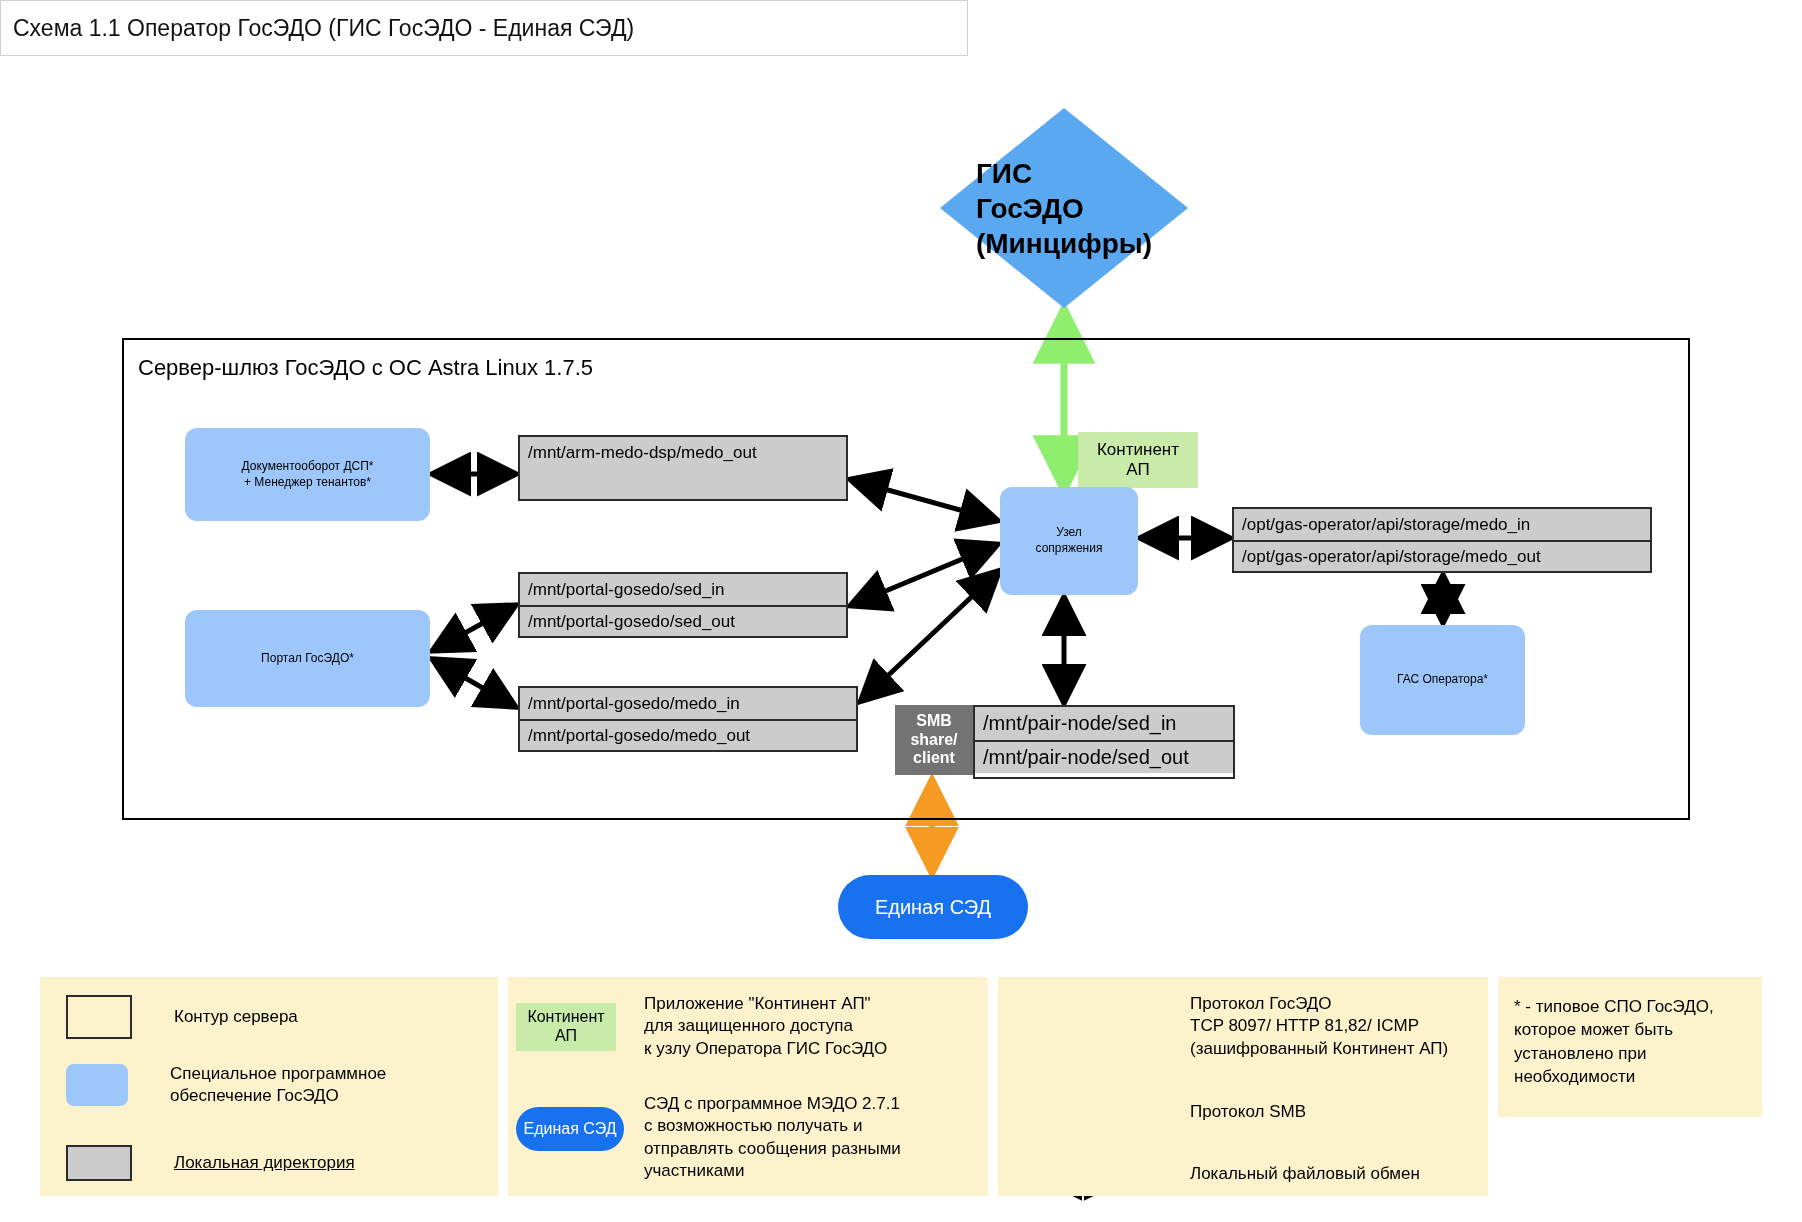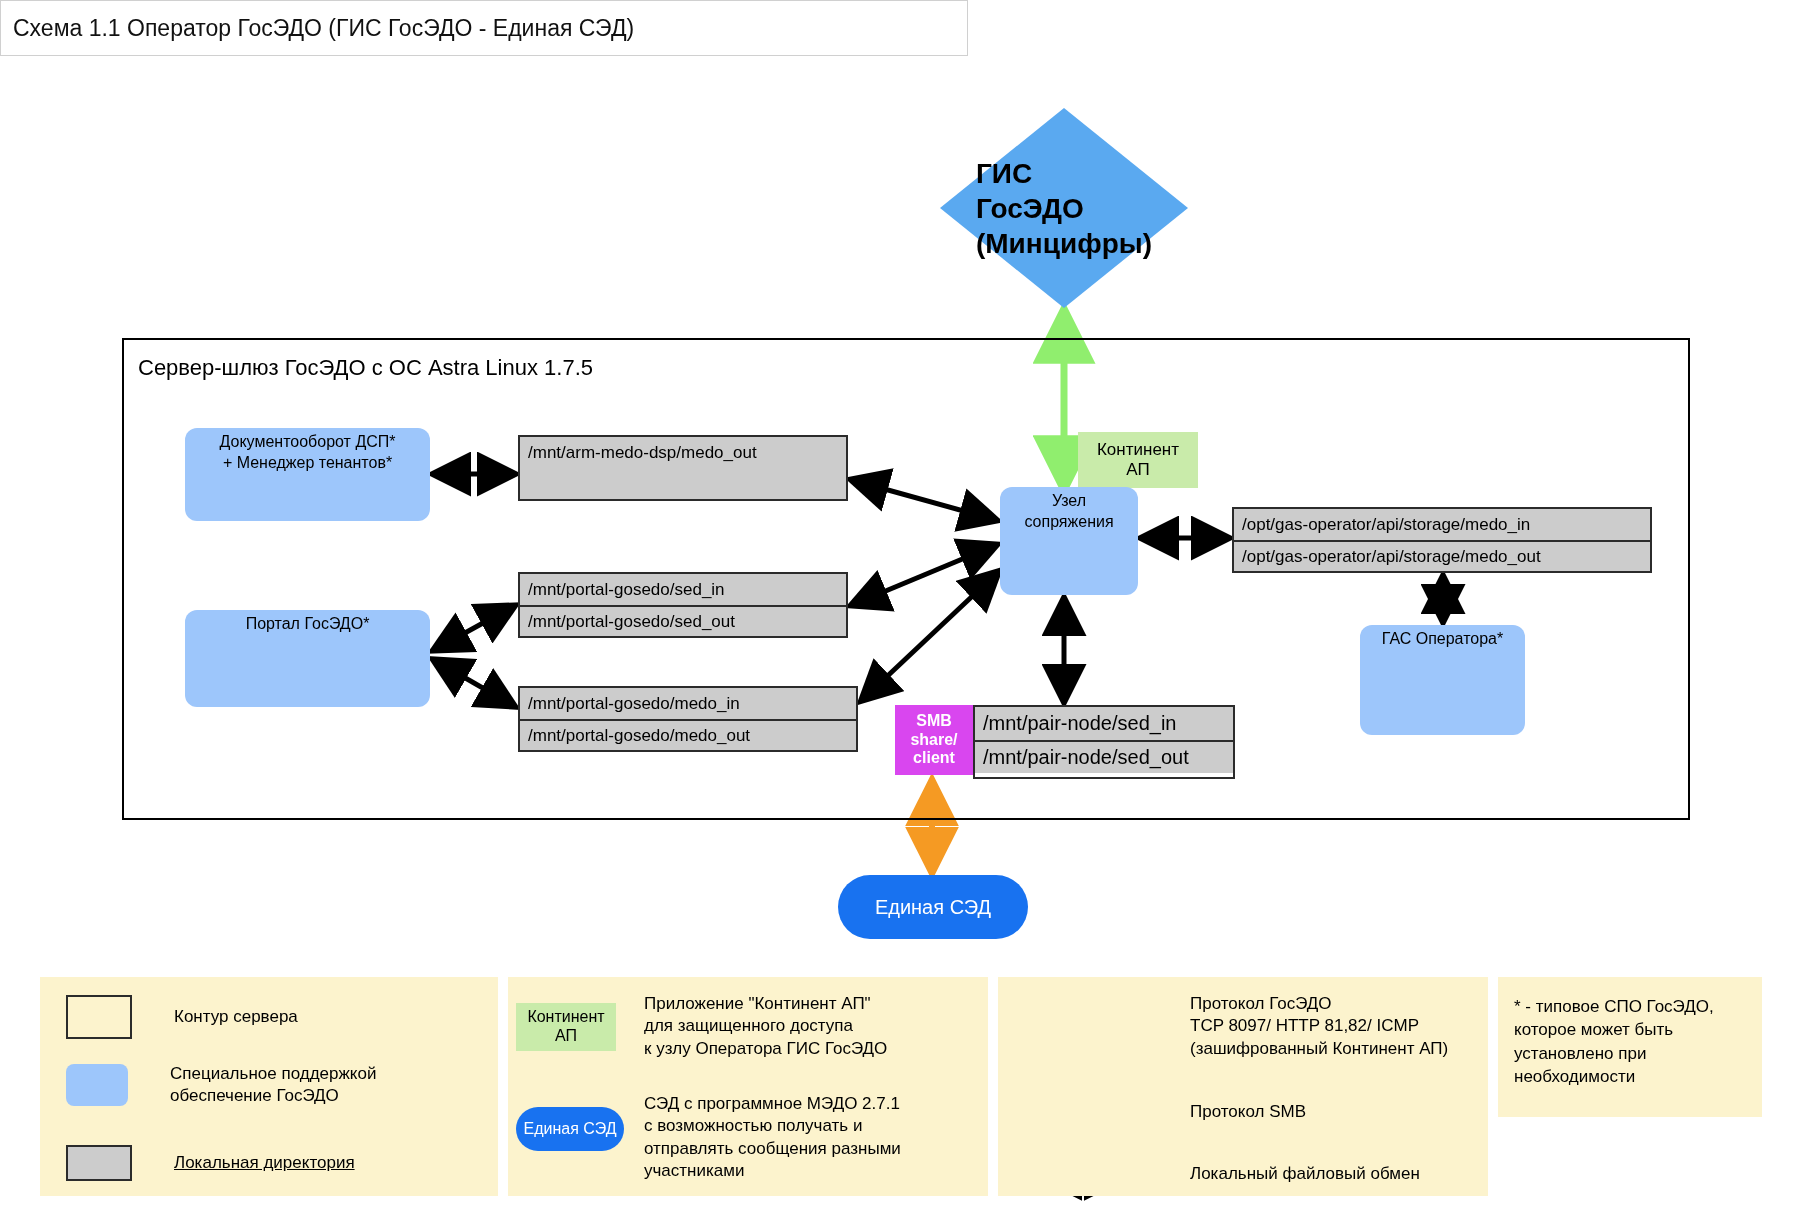--- a/index.html
+++ b/index.html
@@ -23,22 +23,22 @@
     left:122px;top:338px;width:1568px;height:482px;
     border:2px solid #000;background:transparent;
   }
   #server-title{
     left:138px;top:355px;font-size:22px;white-space:nowrap;
   }
 
   
   .sw-box{
     background:#9dc6fb;border-radius:12px;
-    display:flex;justify-content:center;
-    text-align:center;font-size:16px;line-height:1.3;padding:4px;
+    display:flex;align-items:center;justify-content:center;
+    text-align:center;font-size:12px;line-height:1.3;padding:4px;
   }
   .dir-stack{border:2px solid #2b2b2b;background:#cccccc;}
   .dir-row{
     background:#cccccc;font-size:17px;display:flex;align-items:center;
     padding-left:8px;white-space:nowrap;box-sizing:border-box;
   }
   .dir-row + .dir-row{border-top:2px solid #2b2b2b;}
 
   
   #gis-diamond{
@@ -76,21 +76,21 @@
   #dir-sedportal{ left:518px;top:572px;width:330px;height:66px; }
   #dir-sedportal .dir-row{height:31px;}
   #dir-medoportal{ left:518px;top:686px;width:340px;height:66px; }
   #dir-medoportal .dir-row{height:31px;}
   #dir-opt{ left:1232px;top:507px;width:420px;height:66px; }
   #dir-opt .dir-row{height:31px;}
 
   
   #smb-group{ left:895px;top:705px;width:336px;height:70px; }
   #smb-label{
-    position:absolute;left:0;top:0;width:78px;height:70px;background:#d946ef;color:#fff;
+    position:absolute;left:0;top:0;width:78px;height:70px;background:#737373;color:#fff;
     display:flex;align-items:center;justify-content:center;text-align:center;
     font-size:16px;line-height:1.15;font-weight:bold;
   }
   #smb-dirs{position:absolute;left:78px;top:0;width:258px;height:70px;border:2px solid #2b2b2b;}
   #smb-dirs .dir-row{height:33px;font-size:20px;}
 
   
   #sed-pill{
     left:838px;top:875px;width:190px;height:64px;background:#1872f0;border-radius:32px;
     display:flex;align-items:center;justify-content:center;color:#fff;font-size:20px;
@@ -282,21 +282,21 @@
 <div class="abs" id="legend">
 
   <div class="leg-panel" id="leg-c1">
     <div class="leg-row" style="left:26px;top:18px;">
       <div class="sw-outline"></div>
       <div class="leg-txt" style="margin-left:42px;">Контур сервера</div>
     </div>
     <div class="leg-row" style="left:26px;top:86px;">
       <div class="sw-blue"></div>
       <div class="leg-txt" style="margin-left:42px;">
-        <div>Специальное поддержкой</div>
+        <div>Специальное программное</div>
         <div>обеспечение ГосЭДО</div>
       </div>
     </div>
     <div class="leg-row" style="left:26px;top:168px;">
       <div class="sw-grey"></div>
       <div class="leg-txt" style="margin-left:42px;text-decoration:underline;">Локальная директория</div>
     </div>
   </div>
 
   <div class="leg-panel" id="leg-c2">

